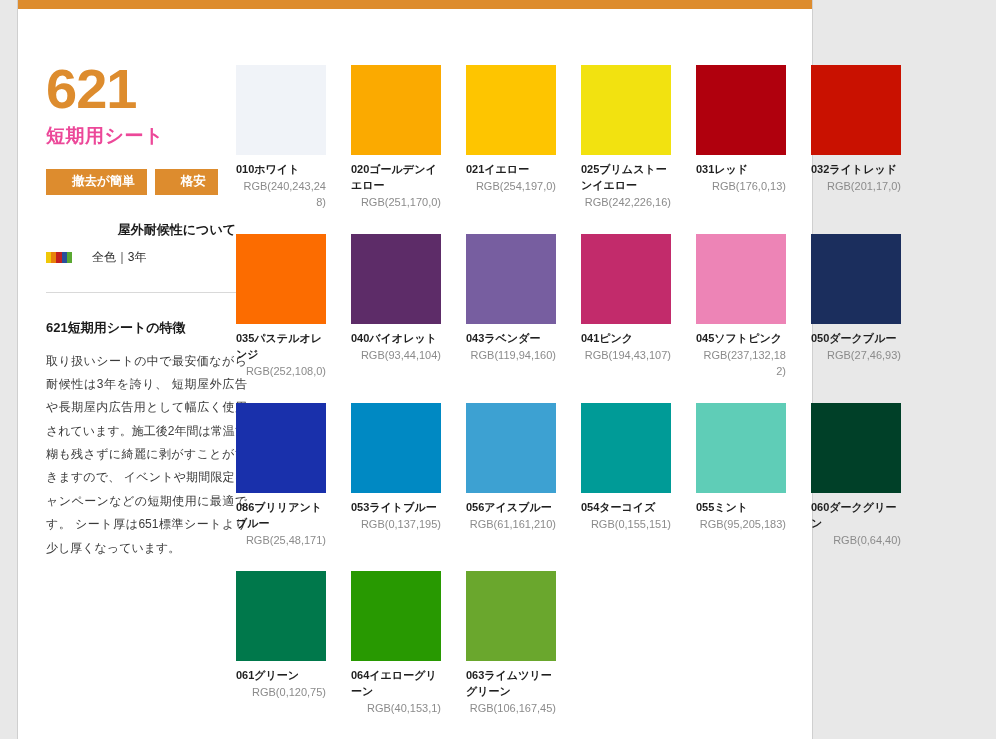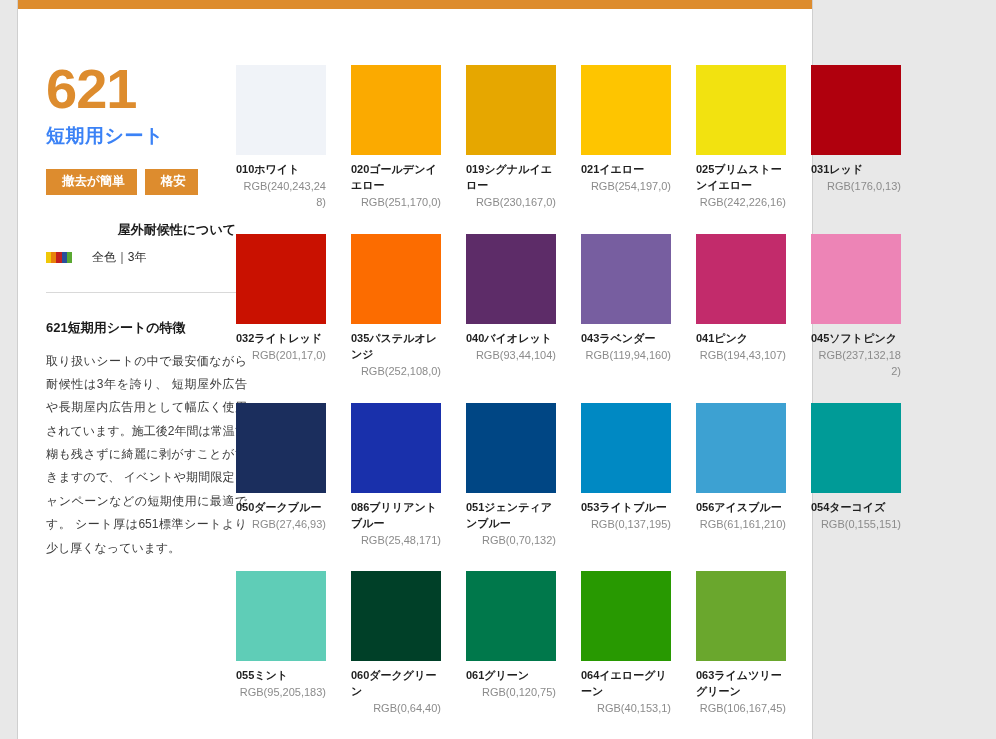--- a/index.html
+++ b/index.html
@@ -47,35 +47,35 @@
     font-size: 56px;
     line-height: 1;
     font-weight: bold;
     color: #dd8c2e;
     letter-spacing: -1px;
     margin: 0 0 6px 0;
   }
   .product-title {
     font-size: 19px;
     font-weight: bold;
-    color: #3b82f6;
+    color: #ec4899;
     margin: 0 0 20px 0;
     letter-spacing: 0.5px;
   }
   .tag-row {
     display: flex;
     gap: 8px;
     margin-bottom: 26px;
   }
   .tag {
     background: #dd8c2e;
     color: #ffffff;
     font-size: 12.5px;
     font-weight: bold;
-    padding: 6px 12px 7px 16px;
+    padding: 6px 12px 7px 26px;
     line-height: 1;
     white-space: nowrap;
   }
   .section-heading {
     font-size: 13px;
     font-weight: bold;
     color: #1b1b1b;
     margin: 0 0 10px 0;
     text-align: right;
   }
@@ -203,25 +203,20 @@
             <span class="swatch-chip" style="background: rgb(240, 243, 248);"></span>
             <div class="swatch-name">010ホワイト</div>
             <div class="swatch-rgb">RGB(240,243,248)</div>
           </div>
           <div class="swatch-cell">
             <span class="swatch-chip" style="background: rgb(251, 170, 0);"></span>
             <div class="swatch-name">020ゴールデンイエロー</div>
             <div class="swatch-rgb">RGB(251,170,0)</div>
           </div>
           <div class="swatch-cell">
-            <span class="swatch-chip" style="background: rgb(230, 167, 0);"></span>
-            <div class="swatch-name">019シグナルイエロー</div>
-            <div class="swatch-rgb">RGB(230,167,0)</div>
-          </div>
-          <div class="swatch-cell">
             <span class="swatch-chip" style="background: rgb(254, 197, 0);"></span>
             <div class="swatch-name">021イエロー</div>
             <div class="swatch-rgb">RGB(254,197,0)</div>
           </div>
           <div class="swatch-cell">
             <span class="swatch-chip" style="background: rgb(242, 226, 16);"></span>
             <div class="swatch-name">025ブリムストーンイエロー</div>
             <div class="swatch-rgb">RGB(242,226,16)</div>
           </div>
           <div class="swatch-cell">
@@ -263,25 +258,20 @@
             <span class="swatch-chip" style="background: rgb(27, 46, 93);"></span>
             <div class="swatch-name">050ダークブルー</div>
             <div class="swatch-rgb">RGB(27,46,93)</div>
           </div>
           <div class="swatch-cell">
             <span class="swatch-chip" style="background: rgb(25, 48, 171);"></span>
             <div class="swatch-name">086ブリリアントブルー</div>
             <div class="swatch-rgb">RGB(25,48,171)</div>
           </div>
           <div class="swatch-cell">
-            <span class="swatch-chip" style="background: rgb(0, 70, 132);"></span>
-            <div class="swatch-name">051ジェンティアンブルー</div>
-            <div class="swatch-rgb">RGB(0,70,132)</div>
-          </div>
-          <div class="swatch-cell">
             <span class="swatch-chip" style="background: rgb(0, 137, 195);"></span>
             <div class="swatch-name">053ライトブルー</div>
             <div class="swatch-rgb">RGB(0,137,195)</div>
           </div>
           <div class="swatch-cell">
             <span class="swatch-chip" style="background: rgb(61, 161, 210);"></span>
             <div class="swatch-name">056アイスブルー</div>
             <div class="swatch-rgb">RGB(61,161,210)</div>
           </div>
           <div class="swatch-cell">

